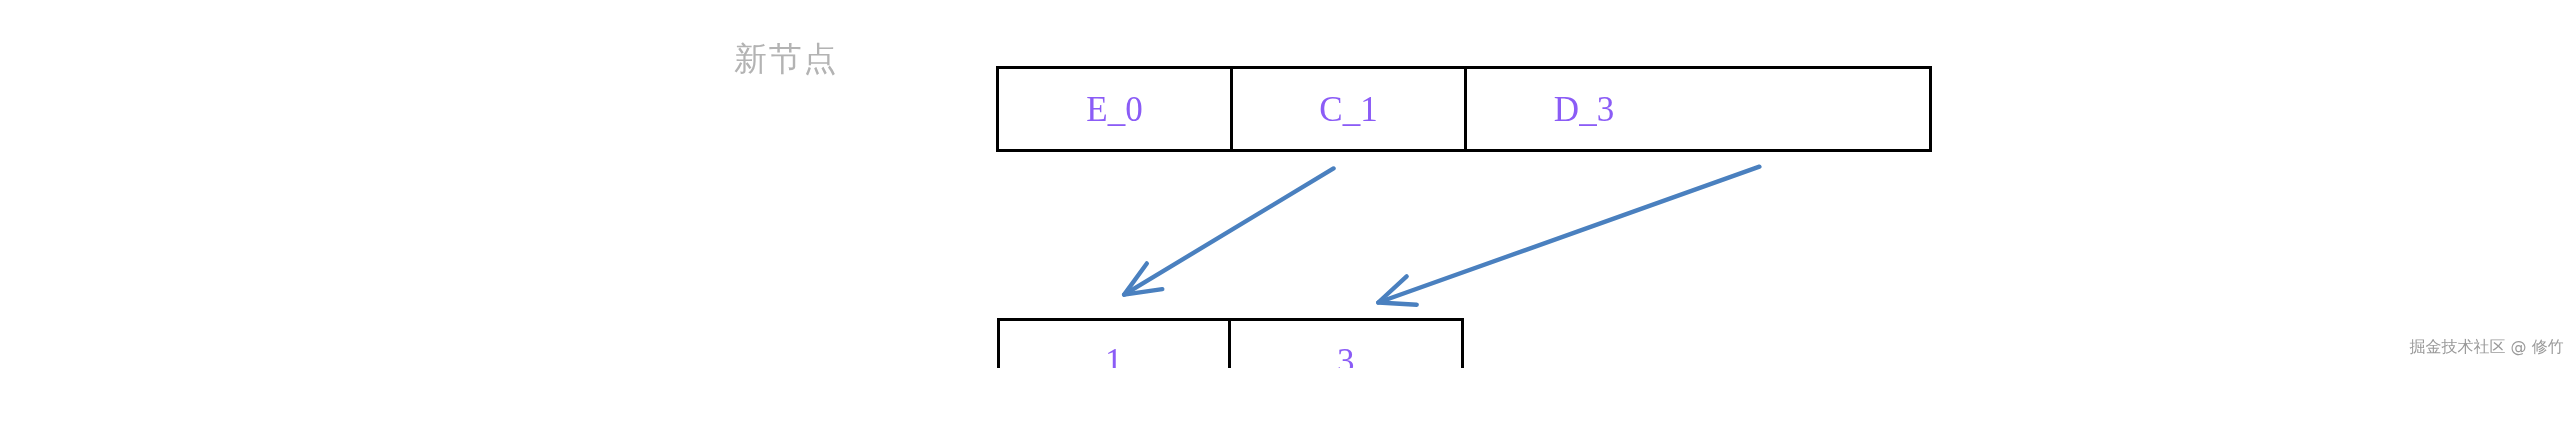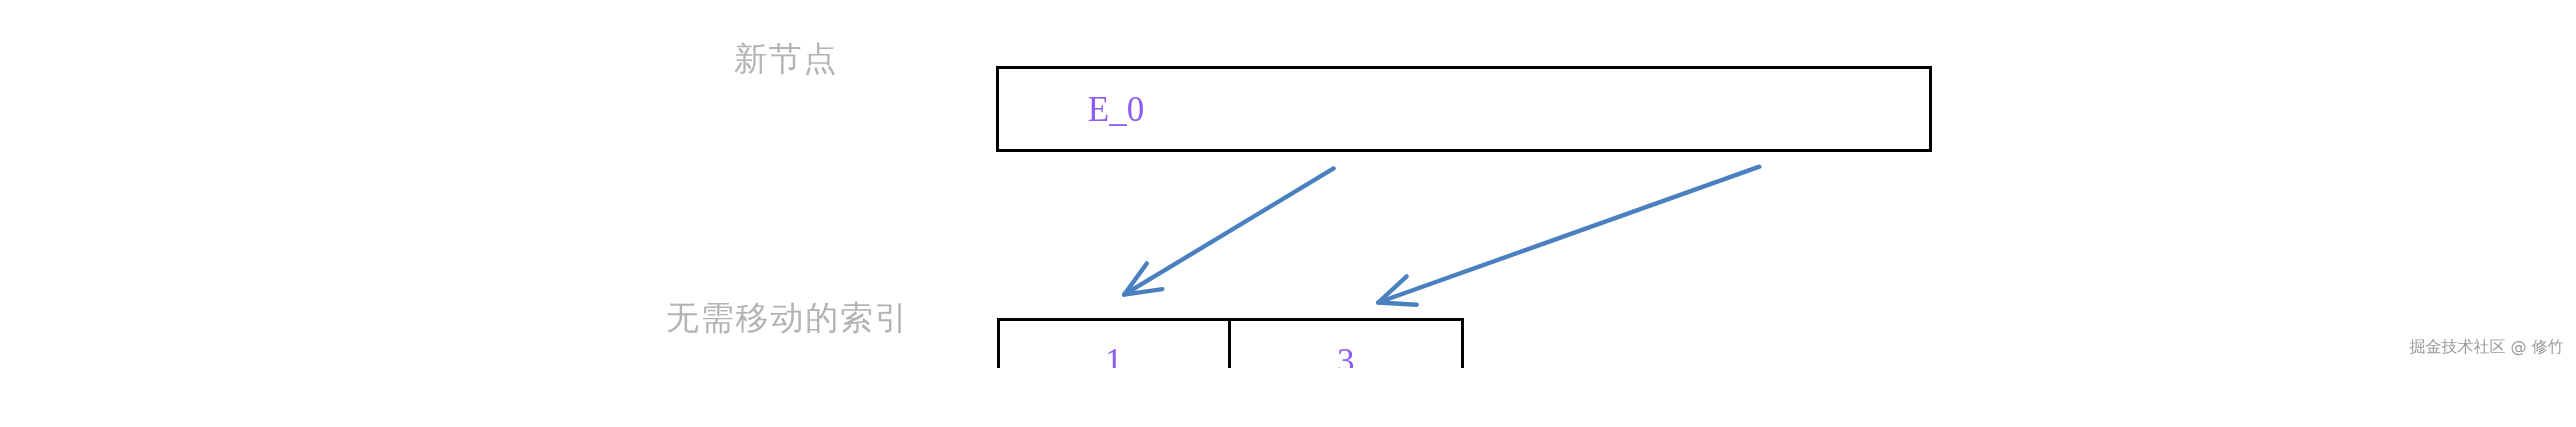--- a/index.html
+++ b/index.html
@@ -99,23 +99,24 @@
 </style>
 </head>
 <body>
 
 <div id="canvas">
 
   <div class="row-label" id="label-new-node">新节点</div>
 
   <div class="cell-row" id="table-new-node">
     <div class="cell">E_0</div>
+    <div class="cell">C_1</div>
+    <div class="cell">D_3</div>
   </div>
 
-  <div class="row-label" id="label-stable-index">无需移动的索引</div>
 
   <div class="cell-row" id="table-stable-index">
     <div class="cell">1</div>
     <div class="cell">3</div>
   </div>
 
   <svg id="arrow-layer" viewBox="0 0 2940 488" xmlns="http://www.w3.org/2000/svg">
       <g>
         <line x1="1522" y1="192" x2="1283" y2="336" stroke="#4a80bf" stroke-width="5" stroke-linecap="round"></line>
         <path d="M 1308.8701829276756 300.40879834441375 L 1283 336 L 1326.555495307818 329.761504308678" fill="none" stroke="#4a80bf" stroke-width="5" stroke-linecap="round" stroke-linejoin="round"></path>

